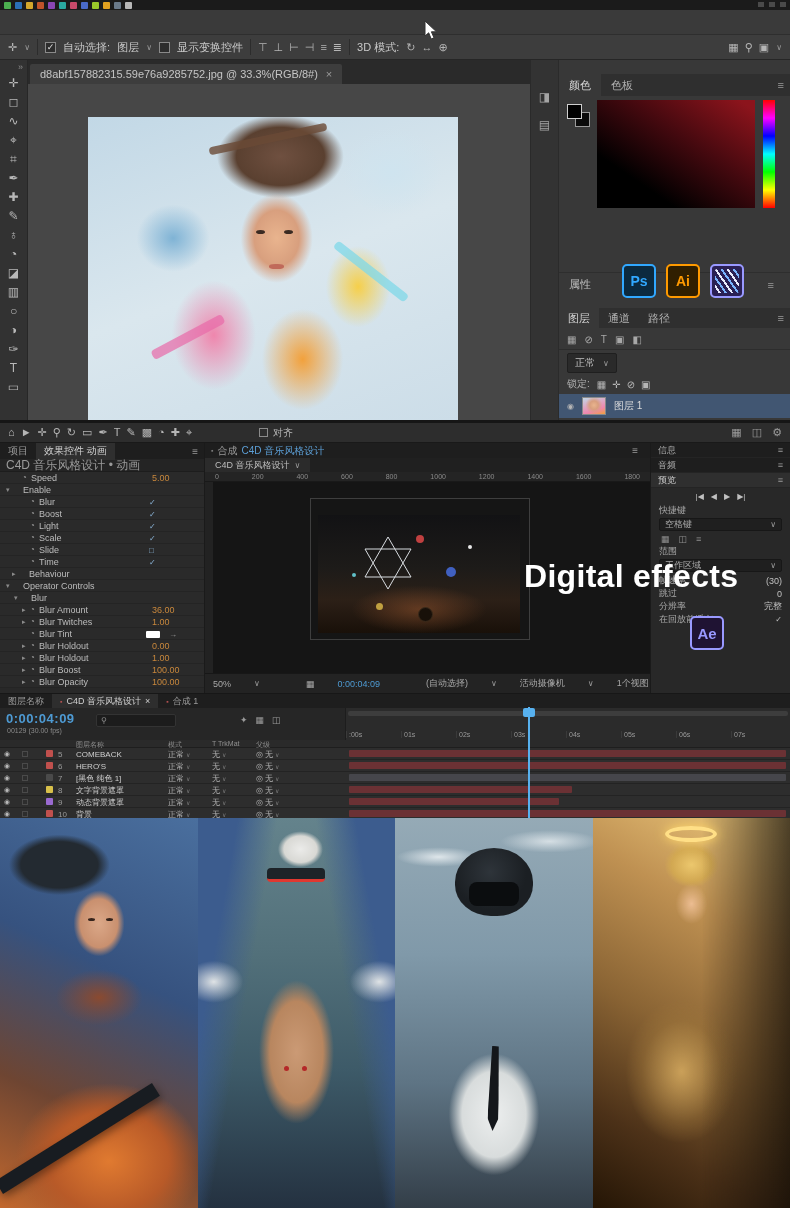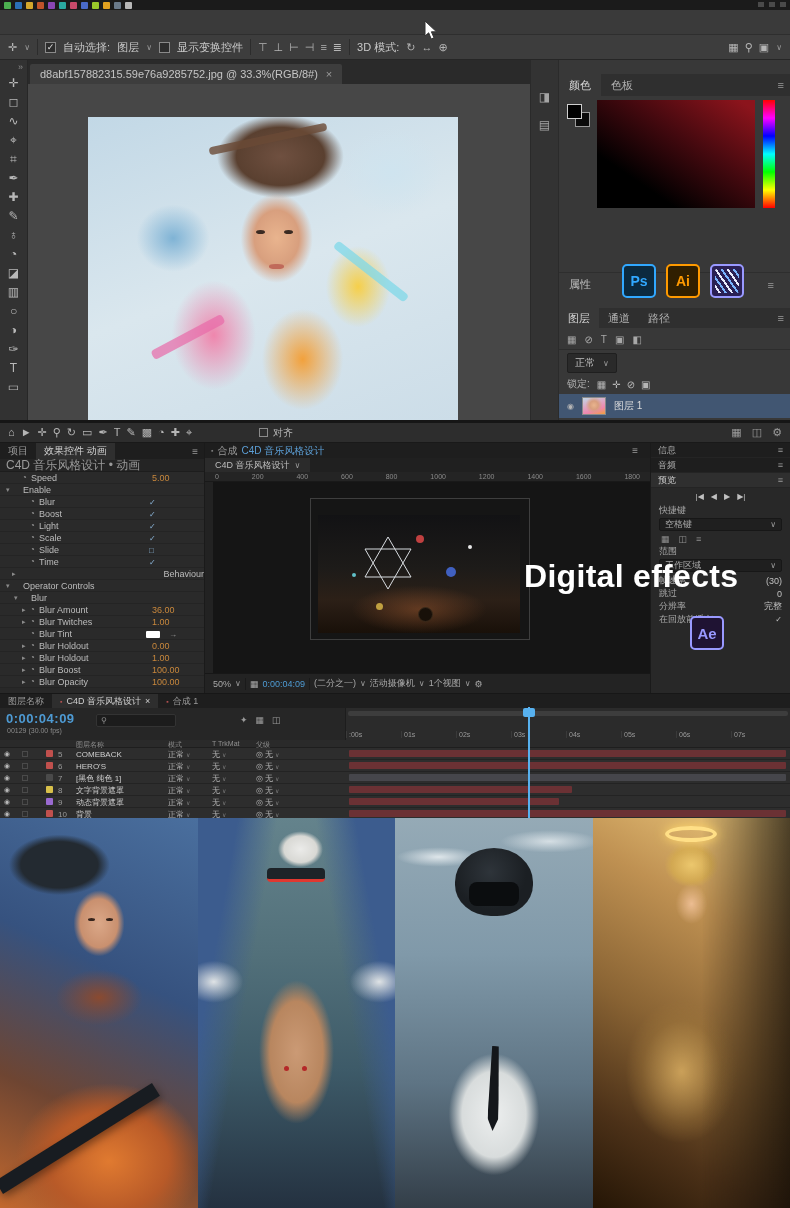--- a/index.html
+++ b/index.html
@@ -97,21 +97,21 @@
   .comp-name-blue { color:#5c9fd6; }
   .comp-subtabs { height:14px; background:#202020; display:flex; align-items:center; font-size:9px; }
   .comp-subtab { background:#2b2b2b; color:#bdbdbd; padding:2px 10px; display:flex; gap:5px; align-items:center; height:100%; }
   .comp-ruler { height:10px; background:#242424; border-bottom:1px solid #191919; display:flex; justify-content:space-between; padding:0 10px; font-size:7px; color:#8a8a8a; align-items:center; }
   .viewport { position:absolute; left:0; top:39px; right:0; bottom:20px; background:#151515; border-left:8px solid #222; overflow:hidden; }
   .vp-bbox { position:absolute; left:97px; top:16px; width:220px; height:142px; border:1px solid #3e3e3e; }
   .vp-frame { position:absolute; left:105px; top:33px; width:202px; height:118px;
     background: radial-gradient(ellipse 90px 32px at 50% 80%, rgba(170,95,50,.45) 0%, rgba(0,0,0,0) 75%),
                 linear-gradient(180deg, #121214 0%, #1d1b19 45%, #2c2017 72%, #191009 100%); }
   .vp-dot { position:absolute; border-radius:50%; }
-  .statusbar { position:absolute; left:0; bottom:0; right:0; height:20px; background:#232323; border-top:1px solid #171717; display:flex; align-items:center; gap:4px; font-size:9px; color:#a8a8a8; padding:0 8px; white-space:nowrap; }
+  .statusbar { position:absolute; left:0; bottom:0; right:0; height:20px; background:#232323; border-top:1px solid #171717; display:flex; align-items:center; gap:23px; font-size:9px; color:#a8a8a8; padding:0 8px; white-space:nowrap; }
   .sb-time { color:#4e9bd4; }
   .sb-sep { width:1px; height:12px; background:#1a1a1a; }
   .prev-panel { position:absolute; left:650px; top:0; width:140px; height:100%; background:#282828; border-left:1px solid #1a1a1a; font-size:9px; color:#a8a8a8; overflow:hidden; }
   .pp-tab { height:15px; background:#1e1e1e; border-bottom:1px solid #242424; display:flex; align-items:center; padding:0 7px; gap:5px; }
   .pp-tab.active { background:#2f2f2f; color:#c8c8c8; }
   .pp-tab .panel-menu { margin-left:auto; margin-right:0; }
   .pp-transport { height:16px; display:flex; align-items:center; justify-content:center; gap:7px; color:#c0c0c0; font-size:8px; }
   .pp-row { height:13px; display:flex; align-items:center; padding:0 8px; gap:6px; }
   .pp-row .val { margin-left:auto; color:#c0c0c0; }
   .pp-select { margin:1px 8px 2px; height:13px; background:#1f1f1f; border:1px solid #171717; border-radius:2px; display:flex; align-items:center; padding:0 5px; justify-content:space-between; }
@@ -511,21 +511,21 @@
               <span class="fx-stop">◔</span>
               <span class="fx-name">Time</span>
               <span class="fx-zone">
                 <span class="fx-swatch"></span>
                 <span class="fx-check">✓</span>
                 <span class="fx-value"></span>
                 <span class="fx-suffix"></span>
               </span>
             </div>
 
-            <div class="fx-row" style="padding-left: 12px; justify-content: space-between;">
+            <div class="fx-row" style="padding-left: 12px;">
               <span class="fx-arrow">▸</span>
               <span class="fx-stop"></span>
               <span class="fx-name">Behaviour</span>
               <span class="fx-zone">
                 <span class="fx-swatch"></span>
                 <span class="fx-check"></span>
                 <span class="fx-value"></span>
                 <span class="fx-suffix"></span>
               </span>
             </div>
@@ -681,21 +681,21 @@
             <span class="vp-dot" style="left:100px;top:92px;width:15px;height:15px;background:#181009;border:1px solid #3a2a1a;"></span>
           </div>
         </div>
         <div class="statusbar">
           <span>50%</span>
           <span class="opt-caret">∨</span>
           <span class="sb-sep"></span>
           <span>▦</span>
           <span class="sb-time">0:00:04:09</span>
           <span class="sb-sep"></span>
-          <span>(二分之一)</span>
+          <span>(自动选择)</span>
           <span class="opt-caret">∨</span>
           <span>活动摄像机</span>
           <span class="opt-caret">∨</span>
           <span>1个视图</span>
           <span class="opt-caret">∨</span>
           <span>⚙</span>
         </div>
       </div>
 
       <div class="prev-panel">

